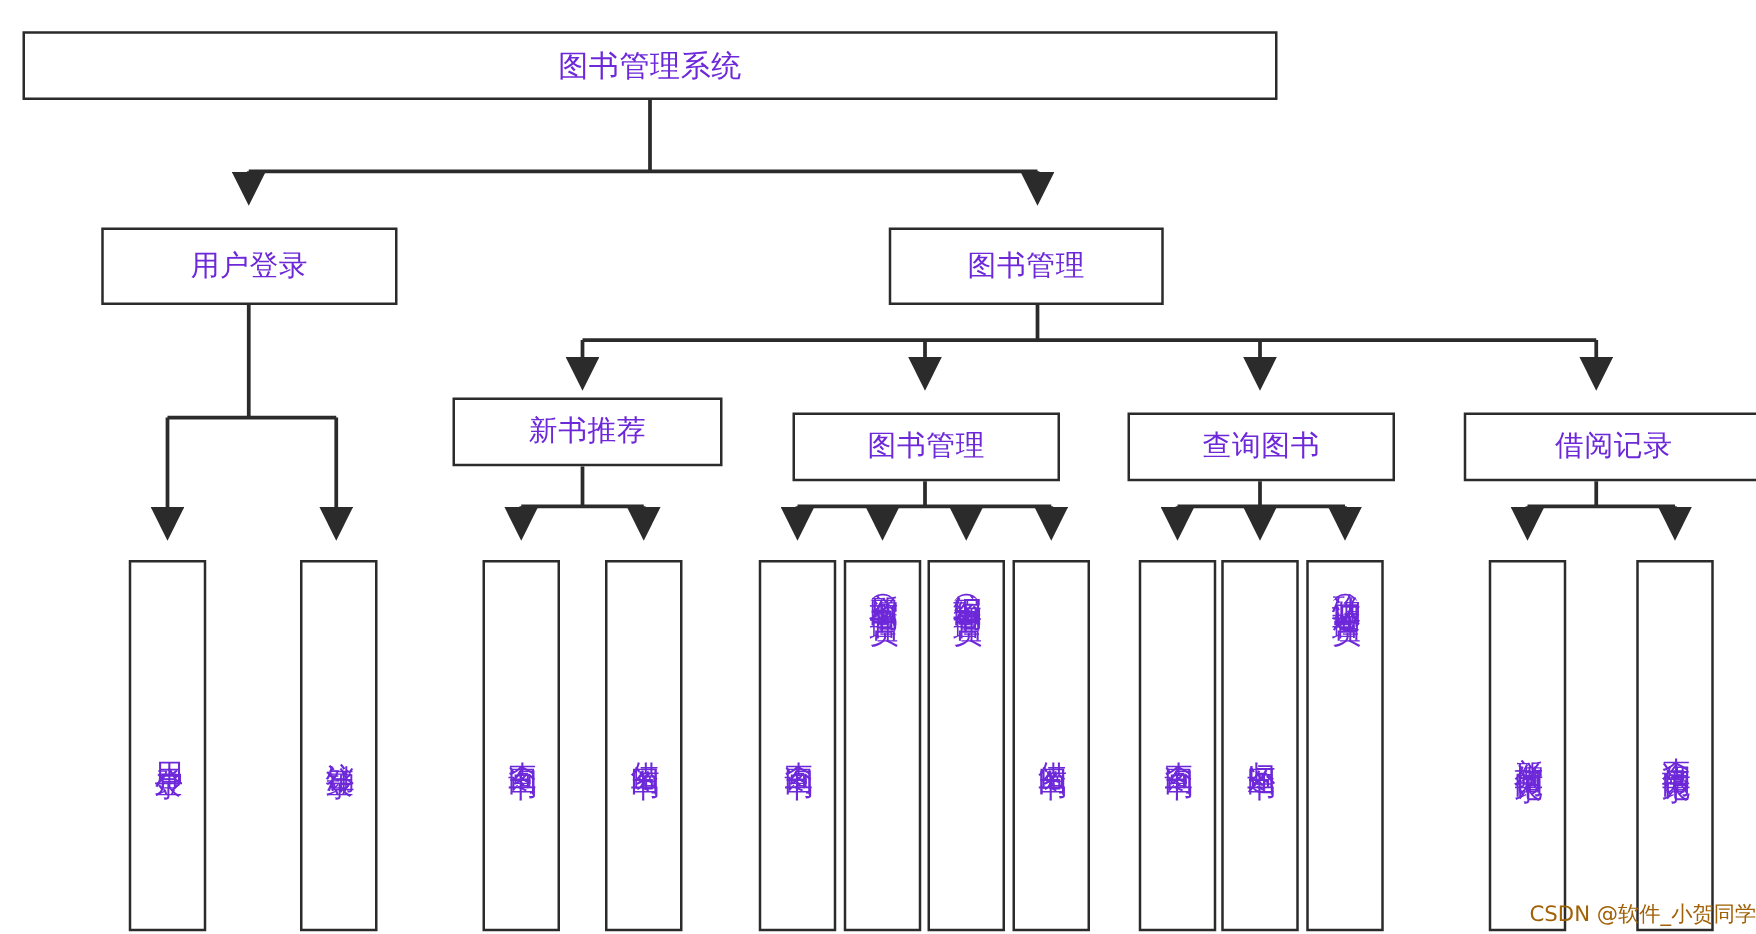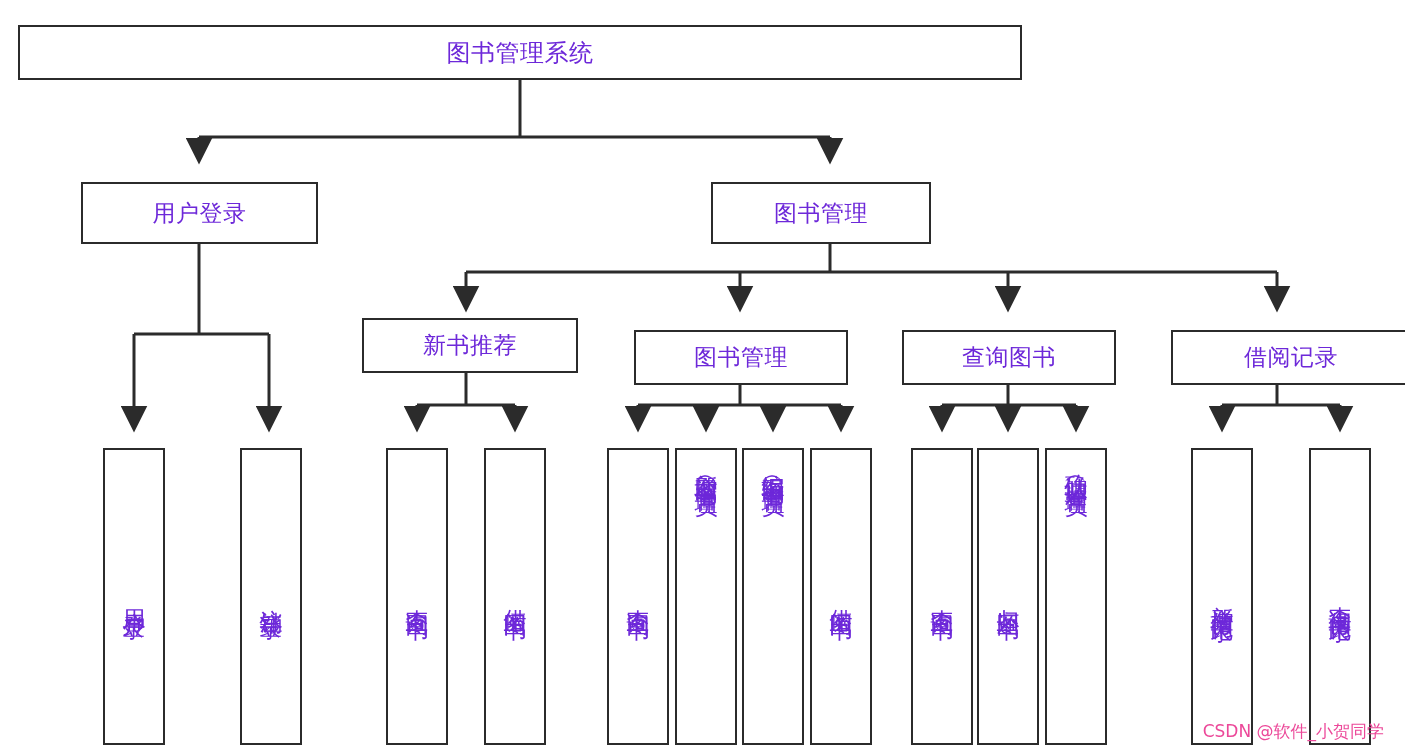--- a/index.html
+++ b/index.html
@@ -66,24 +66,24 @@
     letter-spacing: 3px;
     white-space: nowrap;
   }
   
   .node.vert.center {
     align-items: center;
     padding-top: 0;
   }
   #watermark {
     position: absolute;
-    right: 21px;
+    right: 0;
     bottom: 4px;
     font-size: 17px;
-    color: #ec4899;
+    color: #a16207;
     white-space: nowrap;
     z-index: 3;
     font-family: "DejaVu Sans", "Liberation Sans", sans-serif;
   }
 </style>
 </head>
 <body>
 
 <div id="canvas">
 

